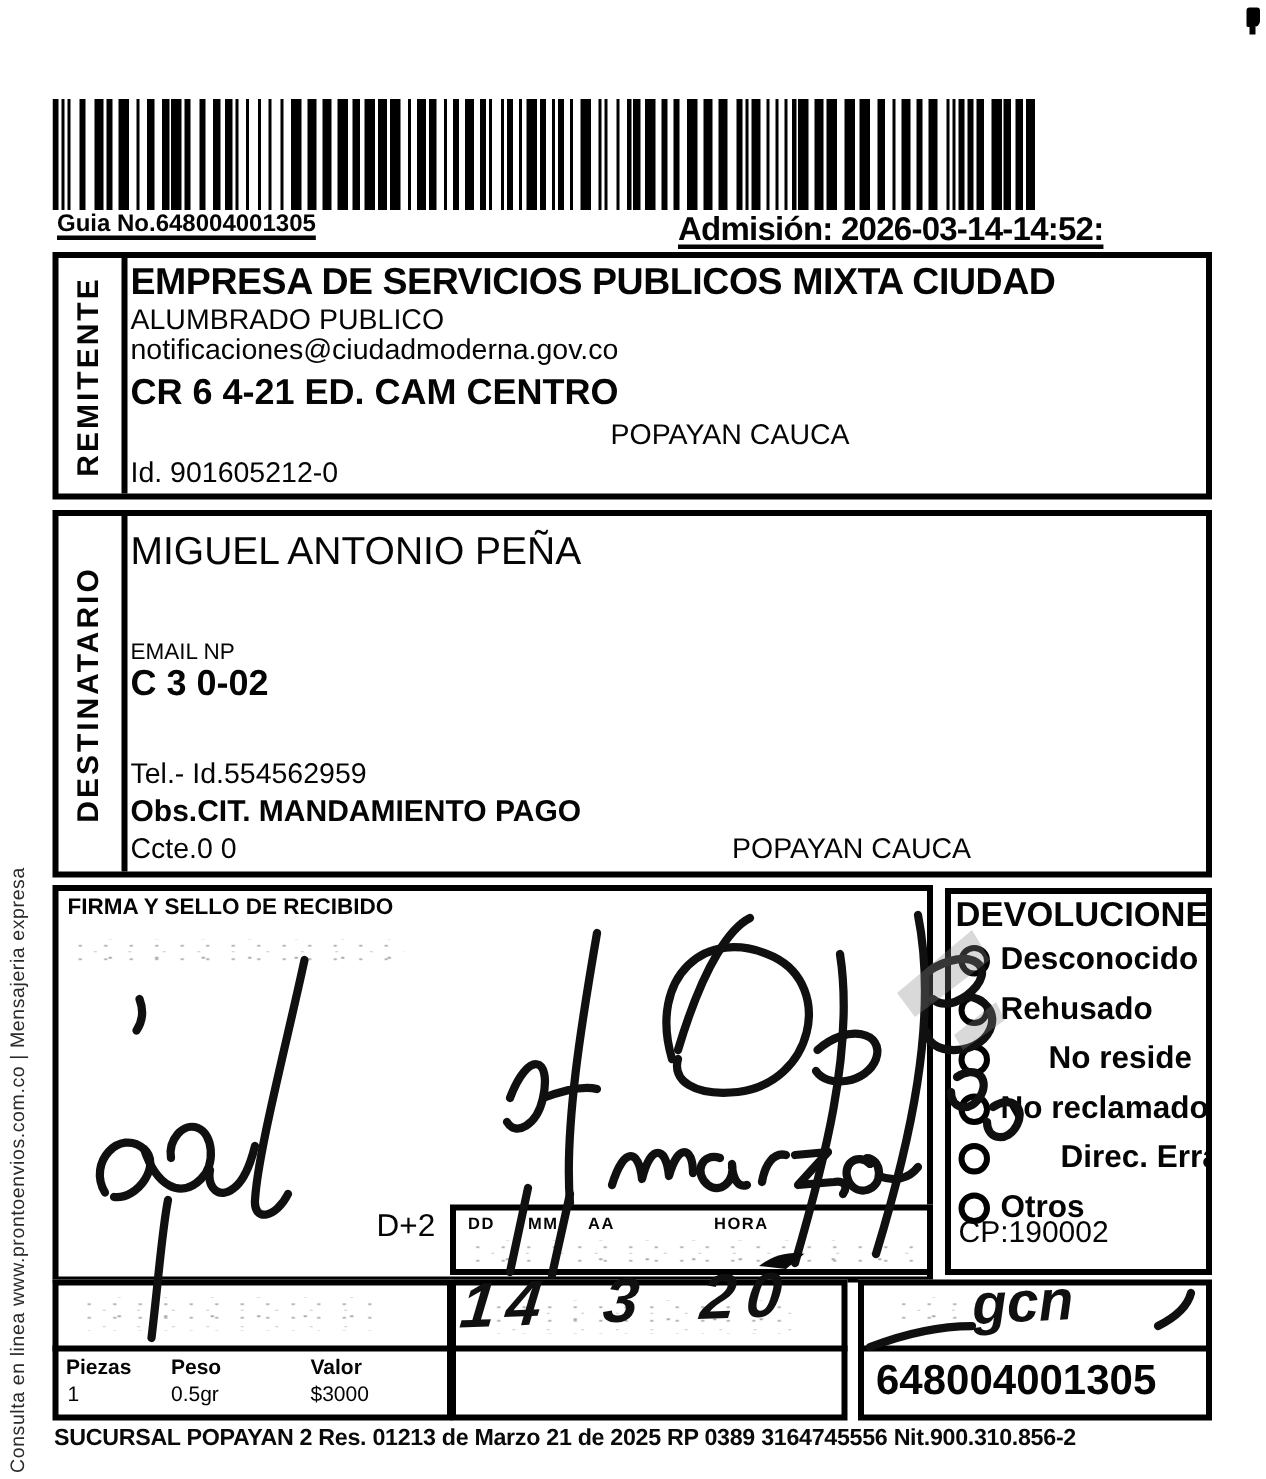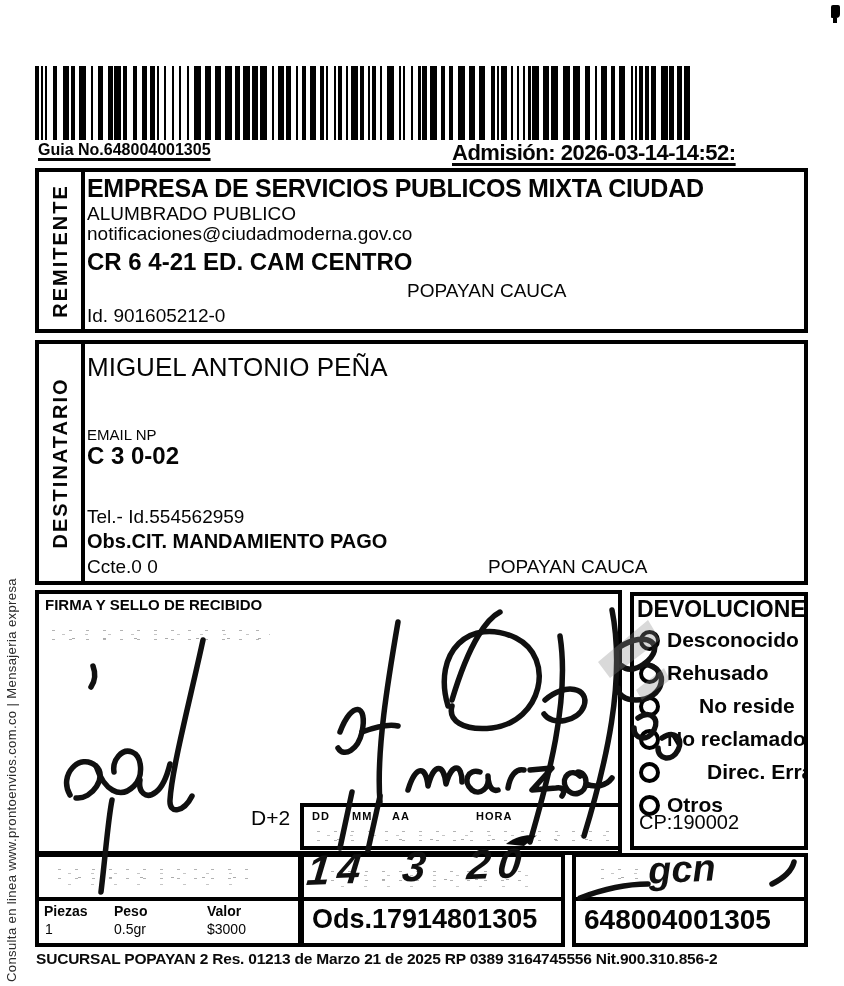--- a/index.html
+++ b/index.html
@@ -272,23 +272,20 @@
       <span class="pv-h" style="left:168px;">Valor</span>
       <span class="pv-v" style="left:6px;">1</span>
       <span class="pv-v" style="left:75px;">0.5gr</span>
       <span class="pv-v" style="left:168px;">$3000</span>
     </div>
   </div>
 
   <div class="box bm-box">
     <div class="noise" style="left:20px;top:10px;width:210px;height:22px;"></div>
     <div class="row-divider"></div>
-    <div class="cell-bottom">
-      <div class="ods-number">Ods.17914801305</div>
-    </div>
   </div>
 
   <div class="box br-box">
     <div class="noise" style="left:18px;top:8px;width:60px;height:16px;"></div>
     <div class="row-divider"></div>
     <div class="cell-bottom">
       <div class="track-number">648004001305</div>
     </div>
   </div>
 

